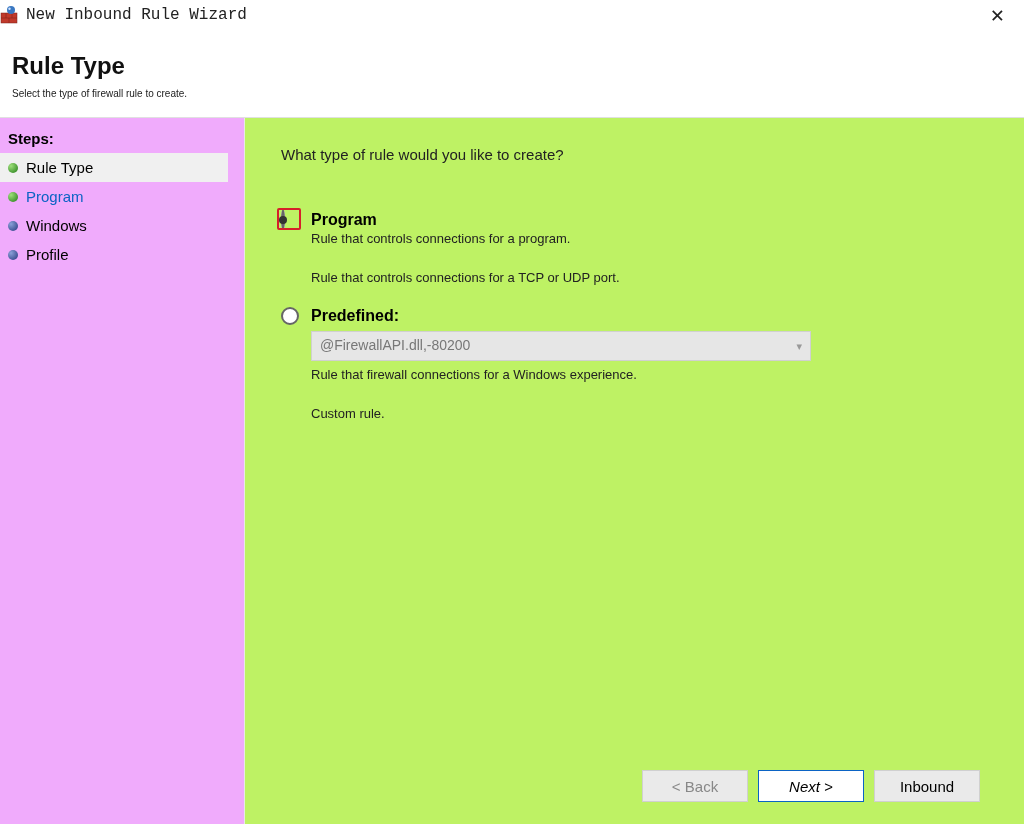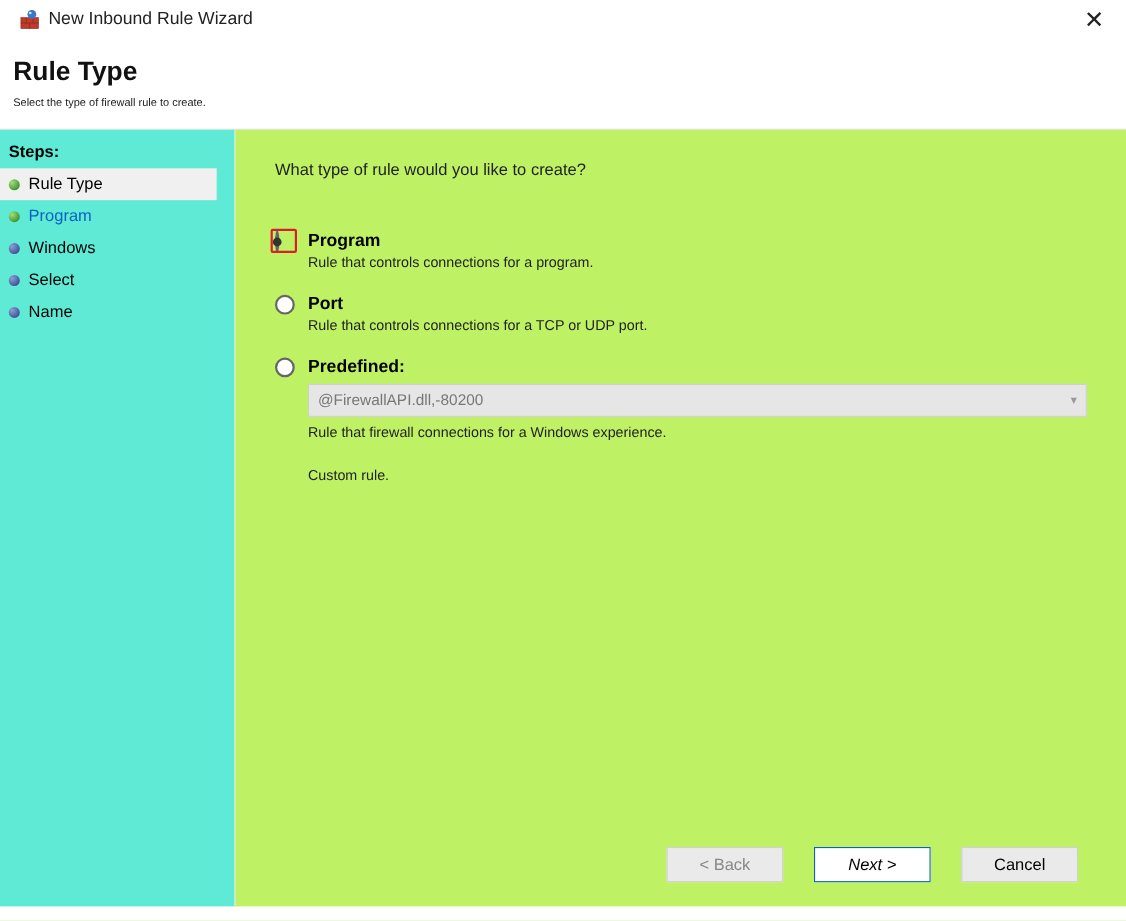--- a/index.html
+++ b/index.html
@@ -9,23 +9,24 @@
     height: 837px;
     font-family: "Segoe UI", Tahoma, sans-serif;
     font-size: 15px;
     color: #000;
     background: #fff;
     overflow: hidden;
   }
 
   .titlebar {
     display: flex;
-    align-items: center;
-    padding: 6px 12px 10px 18px;
+    align-items: flex-start;
+    padding: 6px 12px 10px 0;
     height: 40px;
+    font-family: Liberation Mono, monospace;
   }
   .titlebar .app-icon {
     width: 18px; height: 18px;
     margin-right: 8px;
     position: relative;
   }
   .titlebar .title {
     flex: 1;
     font-size: 16px;
     color: #222;
@@ -54,21 +55,21 @@
   }
 
   .body {
     display: flex;
     border-top: 1px solid #e0e0e0;
     height: calc(837px - 40px - 90px);
   }
 
   .sidebar {
     width: 245px;
-    background: #5eead4;
+    background: #f0abfc;
     padding: 8px 16px 0 0;
     border-right: 1px solid #e8e8e8;
   }
   .steps-label {
     font-weight: 700;
     font-size: 15px;
     padding: 4px 8px 6px 8px;
   }
   .step {
     display: flex;
@@ -150,21 +151,21 @@
     margin-left: 30px;
     margin-top: 2px;
     font-size: 13px;
     color: #222;
   }
 
   .predef-select {
     margin-left: 30px;
     margin-top: 6px;
     margin-bottom: 4px;
-    width: 708px;
+    width: 500px;
     height: 30px;
     background: #e6e6e6;
     border: 1px solid #d0d0d0;
     color: #777;
     padding: 5px 28px 5px 8px;
     font-size: 14px;
     position: relative;
   }
   .predef-select .chev {
     position: absolute;
@@ -172,21 +173,21 @@
     top: 50%;
     transform: translate(0,-50%);
     font-size: 11px;
     color: #999;
   }
 
   .footer {
     margin-top: auto;
     display: flex;
     justify-content: flex-end;
-    gap: 28px;
+    gap: 10px;
     padding: 0 8px 22px 0;
   }
   .btn {
     width: 106px;
     height: 32px;
     display: flex;
     align-items: center;
     justify-content: center;
     font-size: 15px;
     border: 1px solid #d0d0d0;
@@ -237,47 +238,39 @@
     <div class="step next">
       <span class="dot"></span>
       <span class="label">Program</span>
     </div>
     <div class="step">
       <span class="dot"></span>
       <span class="label">Windows</span>
     </div>
     <div class="step">
       <span class="dot"></span>
-      <span class="label">Select</span>
-    </div>
-    <div class="step">
-      <span class="dot"></span>
-      <span class="label">Name</span>
+      <span class="label">Profile</span>
     </div>
   </div>
 
   <div class="main">
     <div class="question">What type of rule would you like to create?</div>
 
     <div class="option">
       <div class="option-head">
         <span class="radio-wrap">
           <span class="radio selected"></span>
           <span class="highlight-box"></span>
         </span>
         <span class="opt-title">Program</span>
       </div>
       <div class="opt-desc">Rule that controls connections for a program.</div>
     </div>
 
     <div class="option">
-      <div class="option-head">
-        <span class="radio"></span>
-        <span class="opt-title">Port</span>
-      </div>
       <div class="opt-desc">Rule that controls connections for a TCP or UDP port.</div>
     </div>
 
     <div class="option">
       <div class="option-head">
         <span class="radio"></span>
         <span class="opt-title">Predefined:</span>
       </div>
       <div class="predef-select">
         <span>@FirewallAPI.dll,-80200</span>
@@ -286,17 +279,17 @@
       <div class="opt-desc">Rule that firewall connections for a Windows experience.</div>
     </div>
 
     <div class="option">
       <div class="opt-desc">Custom rule.</div>
     </div>
 
     <div class="footer">
       <div class="btn disabled">&lt; Back</div>
       <div class="btn primary">Next &gt;</div>
-      <div class="btn">Cancel</div>
+      <div class="btn">Inbound</div>
     </div>
   </div>
 
 </div>
 
 </body></html>

